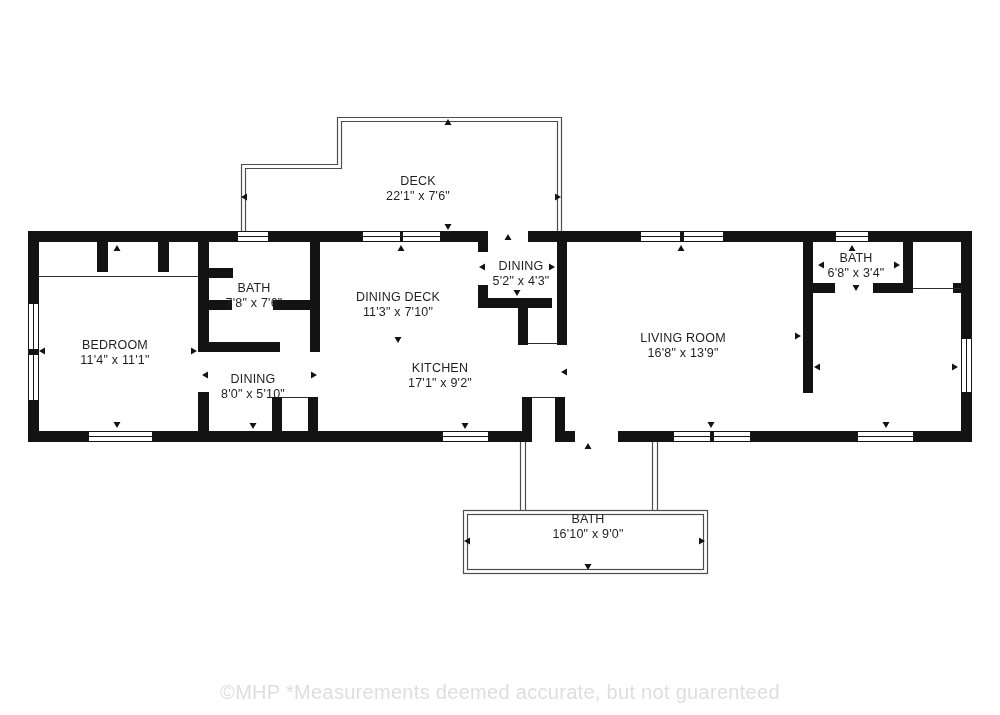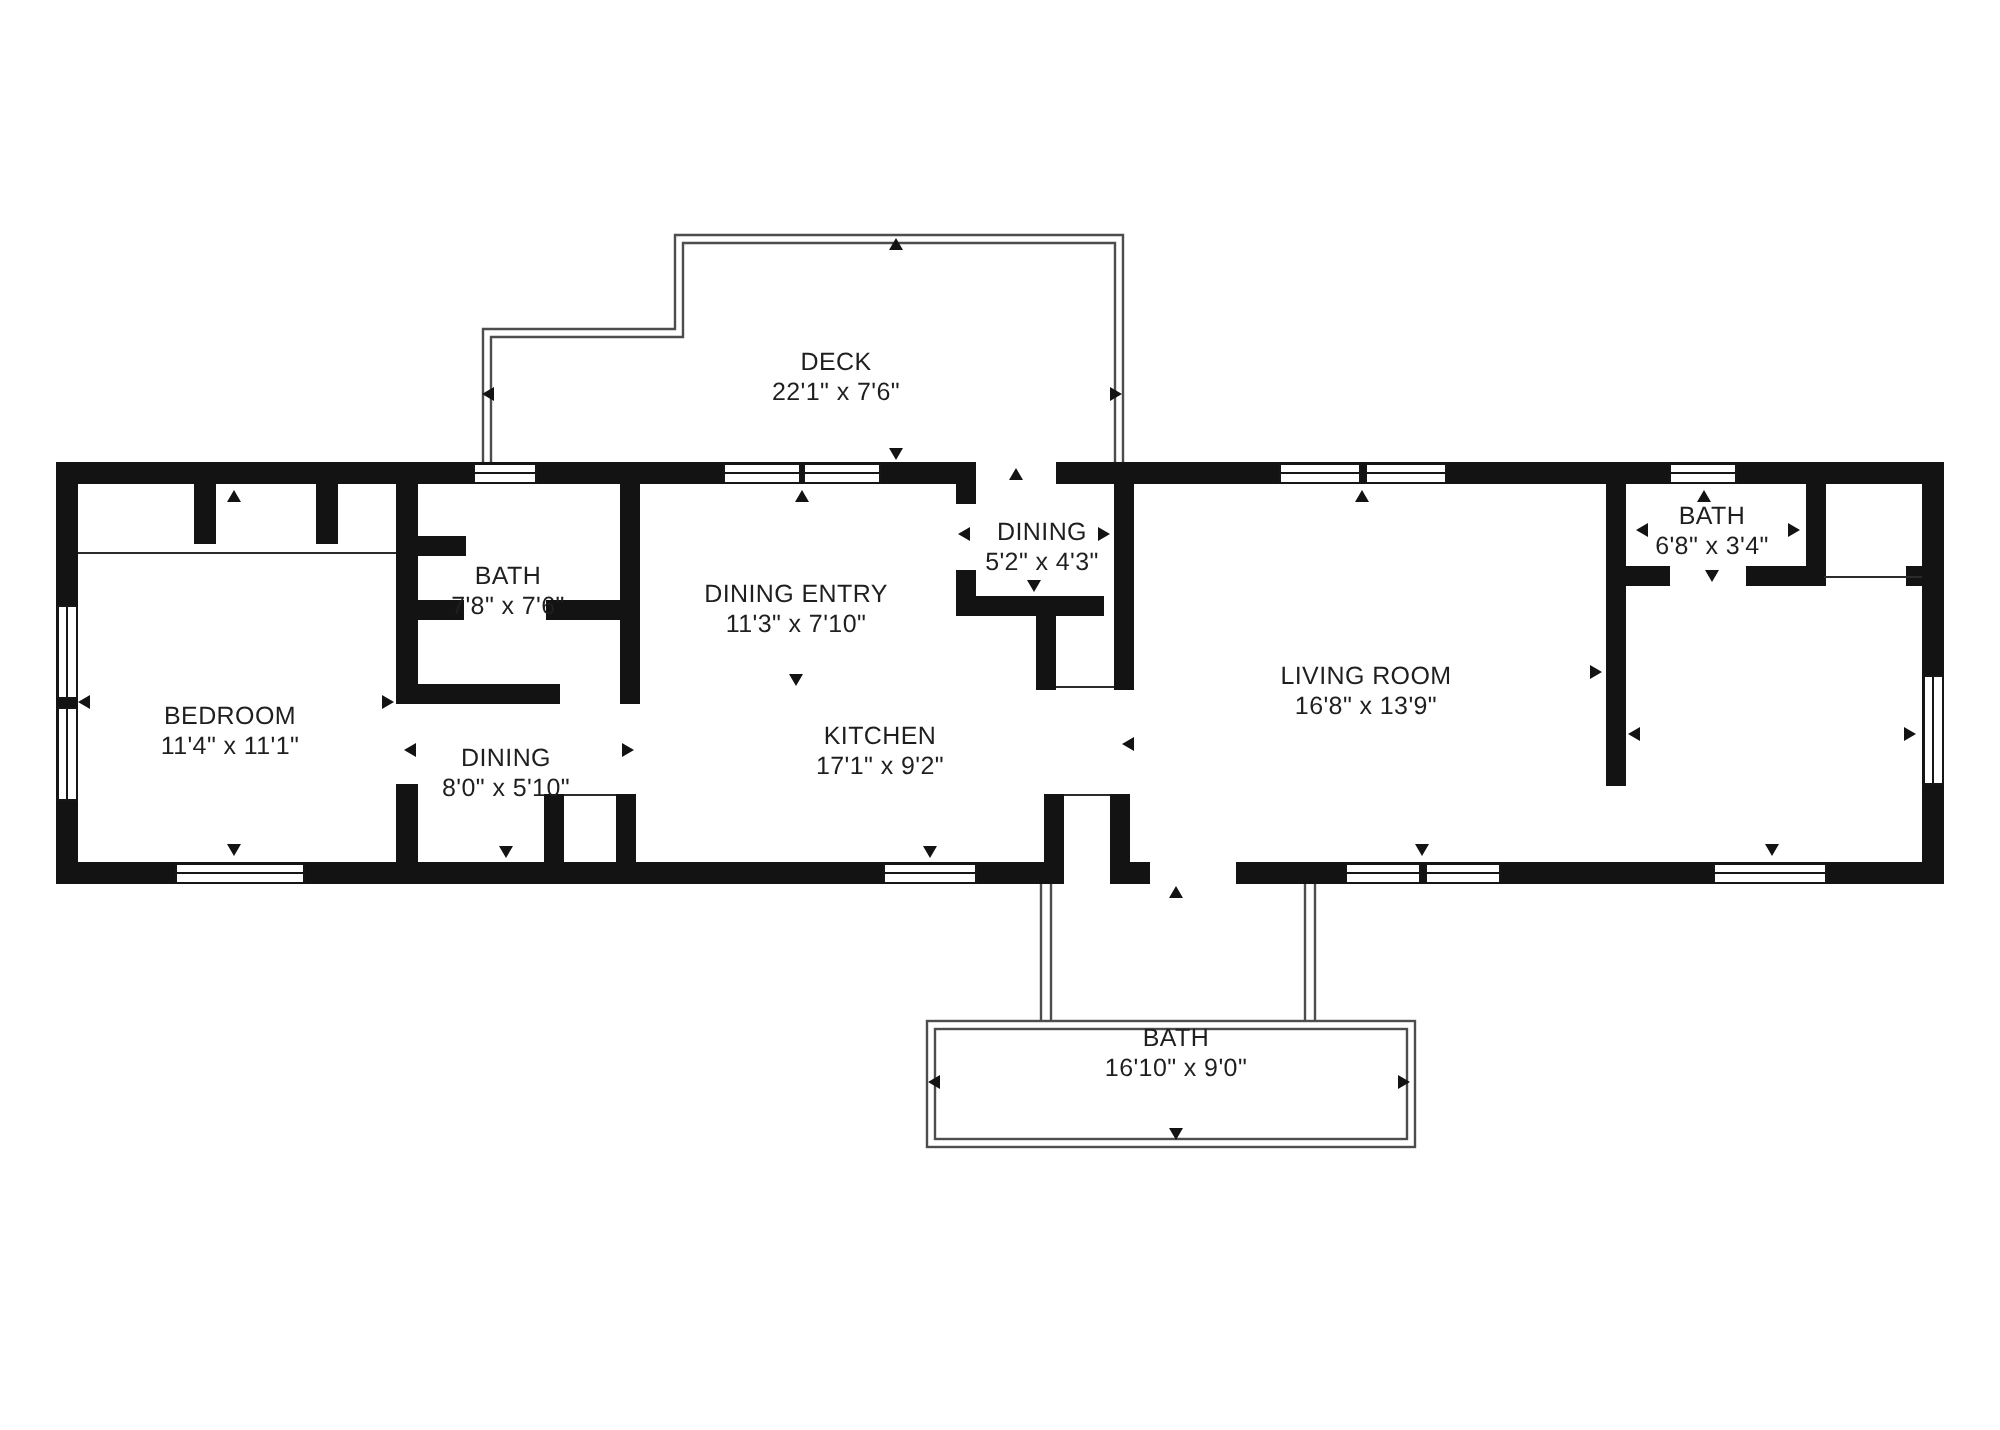--- a/index.html
+++ b/index.html
@@ -158,30 +158,30 @@
       <path d="M444.5,224 L451.5,224 L448,230 Z M394.5,337 L401.5,337 L398,343 Z M249.5,423 L256.5,423 L253,429 Z M461.5,423 L468.5,423 L465,429 Z M707.5,422 L714.5,422 L711,428 Z M882.5,422 L889.5,422 L886,428 Z M113.5,422 L120.5,422 L117,428 Z M584.5,564 L591.5,564 L588,570 Z M852.5,285 L859.5,285 L856,291 Z M513.5,290 L520.5,290 L517,296 Z"></path>
       <path d="M247,193.5 L247,200.5 L241,197 Z M45,347.5 L45,354.5 L39,351 Z M208,371.5 L208,378.5 L202,375 Z M485,263.5 L485,270.5 L479,267 Z M824,261.5 L824,268.5 L818,265 Z M820,363.5 L820,370.5 L814,367 Z M470,537.5 L470,544.5 L464,541 Z M567,368.5 L567,375.5 L561,372 Z"></path>
       <path d="M555,193.5 L555,200.5 L561,197 Z M311,371.5 L311,378.5 L317,375 Z M549,263.5 L549,270.5 L555,267 Z M894,261.5 L894,268.5 L900,265 Z M952,363.5 L952,370.5 L958,367 Z M699,537.5 L699,544.5 L705,541 Z M795,332.5 L795,339.5 L801,336 Z M191,347.5 L191,354.5 L197,351 Z"></path>
     </g>
   </svg>
 
   <div class="room-label" style="left:418px;top:189px">
     <span>DECK</span>
     <span>22'1" x 7'6"</span>
   </div>
-  <div class="room-label" style="left:115px;top:366px">
+  <div class="room-label" style="left:115px;top:353px">
     <span>BEDROOM</span>
     <span>11'4" x 11'1"</span>
   </div>
   <div class="room-label" style="left:254px;top:296px">
     <span>BATH</span>
     <span>7'8" x 7'6"</span>
   </div>
   <div class="room-label" style="left:398px;top:305px">
-    <span>DINING ENTRY</span>
+    <span>DINING DECK</span>
     <span>11'3" x 7'10"</span>
   </div>
   <div class="room-label" style="left:521px;top:274px">
     <span>DINING</span>
     <span>5'2" x 4'3"</span>
   </div>
   <div class="room-label" style="left:253px;top:387px">
     <span>DINING</span>
     <span>8'0" x 5'10"</span>
   </div>
@@ -195,14 +195,15 @@
   </div>
   <div class="room-label" style="left:856px;top:266px">
     <span>BATH</span>
     <span>6'8" x 3'4"</span>
   </div>
   <div class="room-label" style="left:588px;top:527px">
     <span>BATH</span>
     <span>16'10" x 9'0"</span>
   </div>
 
+  <div class="footer">©MHP  *Measurements deemed accurate, but not guarenteed</div>
 
 </div>
 
 </body></html>

